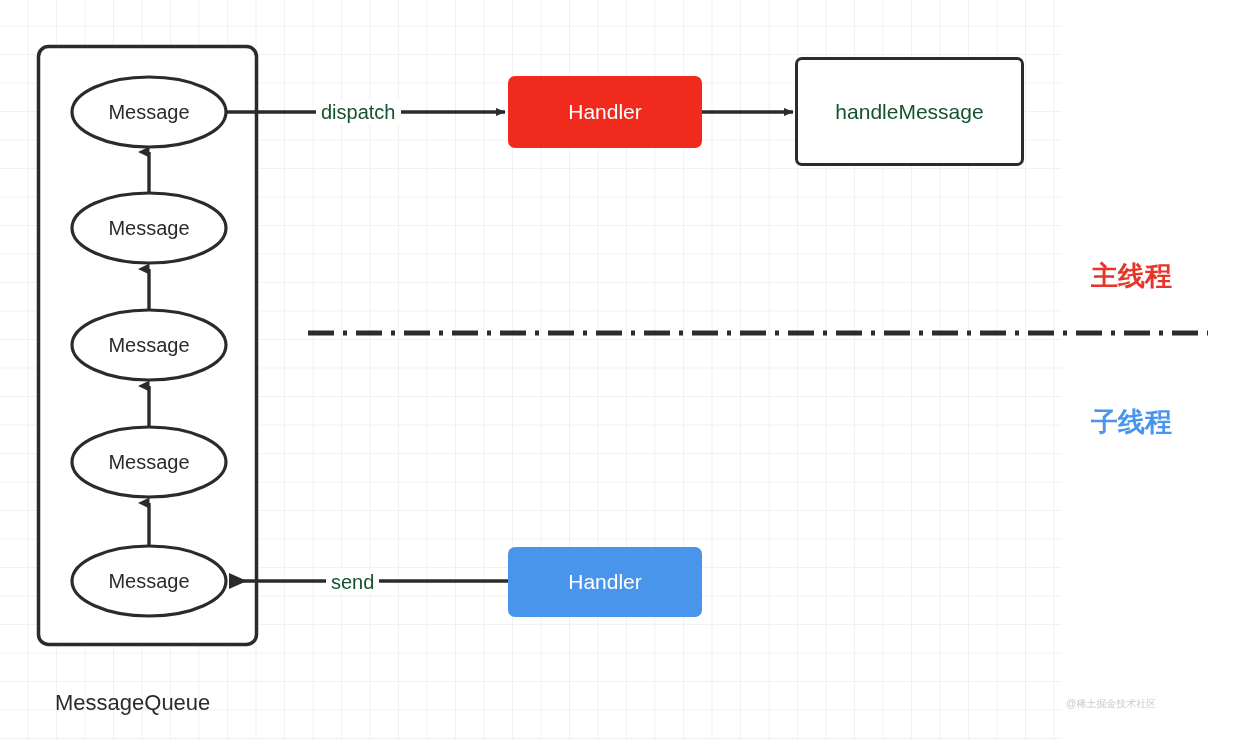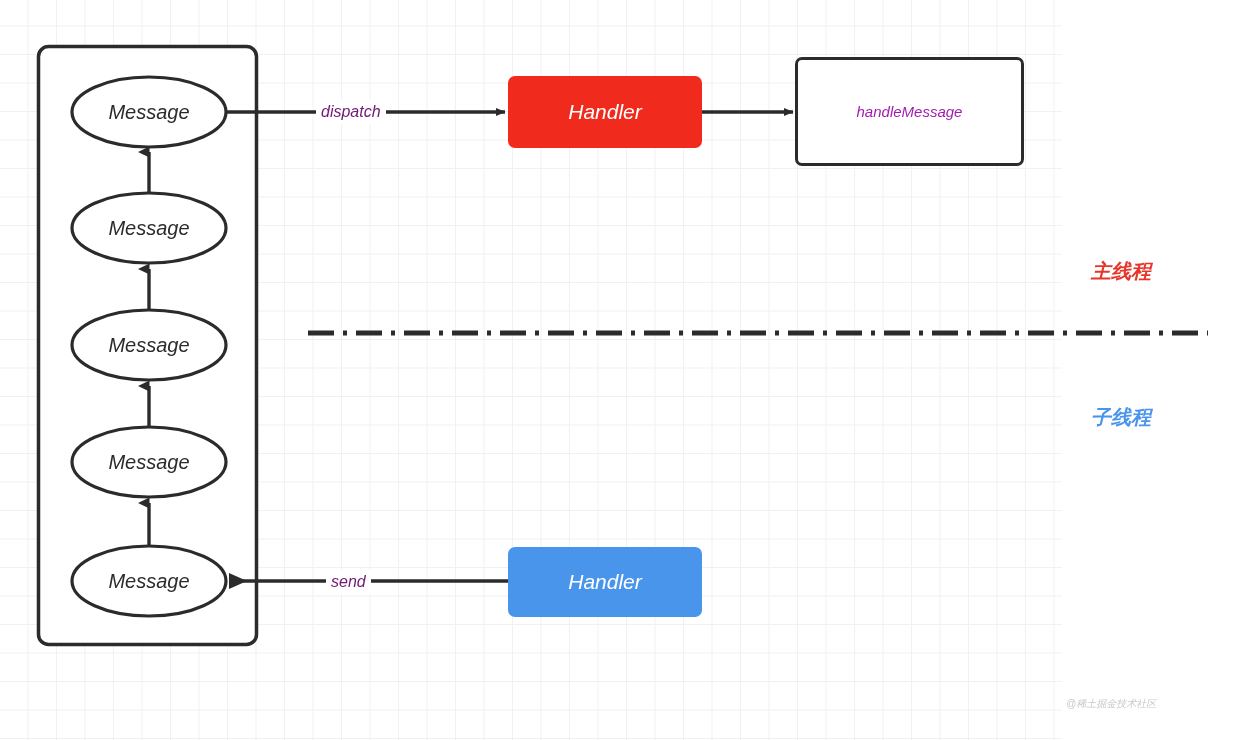--- a/index.html
+++ b/index.html
@@ -16,21 +16,20 @@
   #canvas {
     position: relative;
     width: 1062px;
     height: 740px;
     background-color: #ffffff;
     background-image:
       linear-gradient(to right, #f1f1f1 1px, transparent 1px),
       linear-gradient(to bottom, #f1f1f1 1px, transparent 1px);
     background-size: 28.5px 28.5px;
     background-position: -1px -3px;
-    font-style: italic;
   }
   #diagram-svg {
     position: absolute;
     left: 0;
     top: 0;
     width: 1246px;
     height: 740px;
   }
   .node-box {
     position: absolute;
@@ -69,28 +68,28 @@
   #handle-message-box {
     left: 795px;
     top: 57px;
     width: 229px;
     height: 109px;
     background: #ffffff;
     border: 3px solid #2b2b2b;
     border-radius: 7px;
   }
   #handle-message-box .node-label {
-    color: #a21caf;
-    font-size: 15px;
+    color: #14532d;
+    font-size: 21px;
   }
   .edge-label {
     position: absolute;
     background: #ffffff;
-    color: #701a75;
-    font-size: 16px;
+    color: #14532d;
+    font-size: 20px;
     padding: 0 5px;
     white-space: nowrap;
     line-height: 24px;
   }
   #dispatch-label {
     left: 316px;
     top: 100px;
   }
   #send-label {
     left: 326px;
@@ -99,21 +98,21 @@
   .ellipse-label {
     position: absolute;
     color: #2b2b2b;
     font-size: 20px;
     width: 160px;
     text-align: center;
     white-space: nowrap;
   }
   .thread-label {
     position: absolute;
-    font-size: 20px;
+    font-size: 27px;
     font-weight: bold;
     white-space: nowrap;
   }
   #main-thread-label {
     left: 1091px;
     top: 258px;
     color: #e8352a;
   }
   #worker-thread-label {
     left: 1091px;
@@ -194,16 +193,17 @@
     <span class="node-label">handleMessage</span>
   </div>
 
   <div class="node-box" id="handler-worker-box">
     <span class="node-label">Handler</span>
   </div>
 
   <div class="thread-label" id="main-thread-label">主线程</div>
   <div class="thread-label" id="worker-thread-label">子线程</div>
 
+  <div id="queue-caption">MessageQueue</div>
 
   <div id="watermark">@稀土掘金技术社区</div>
 
 </div>
 
 </body></html>

